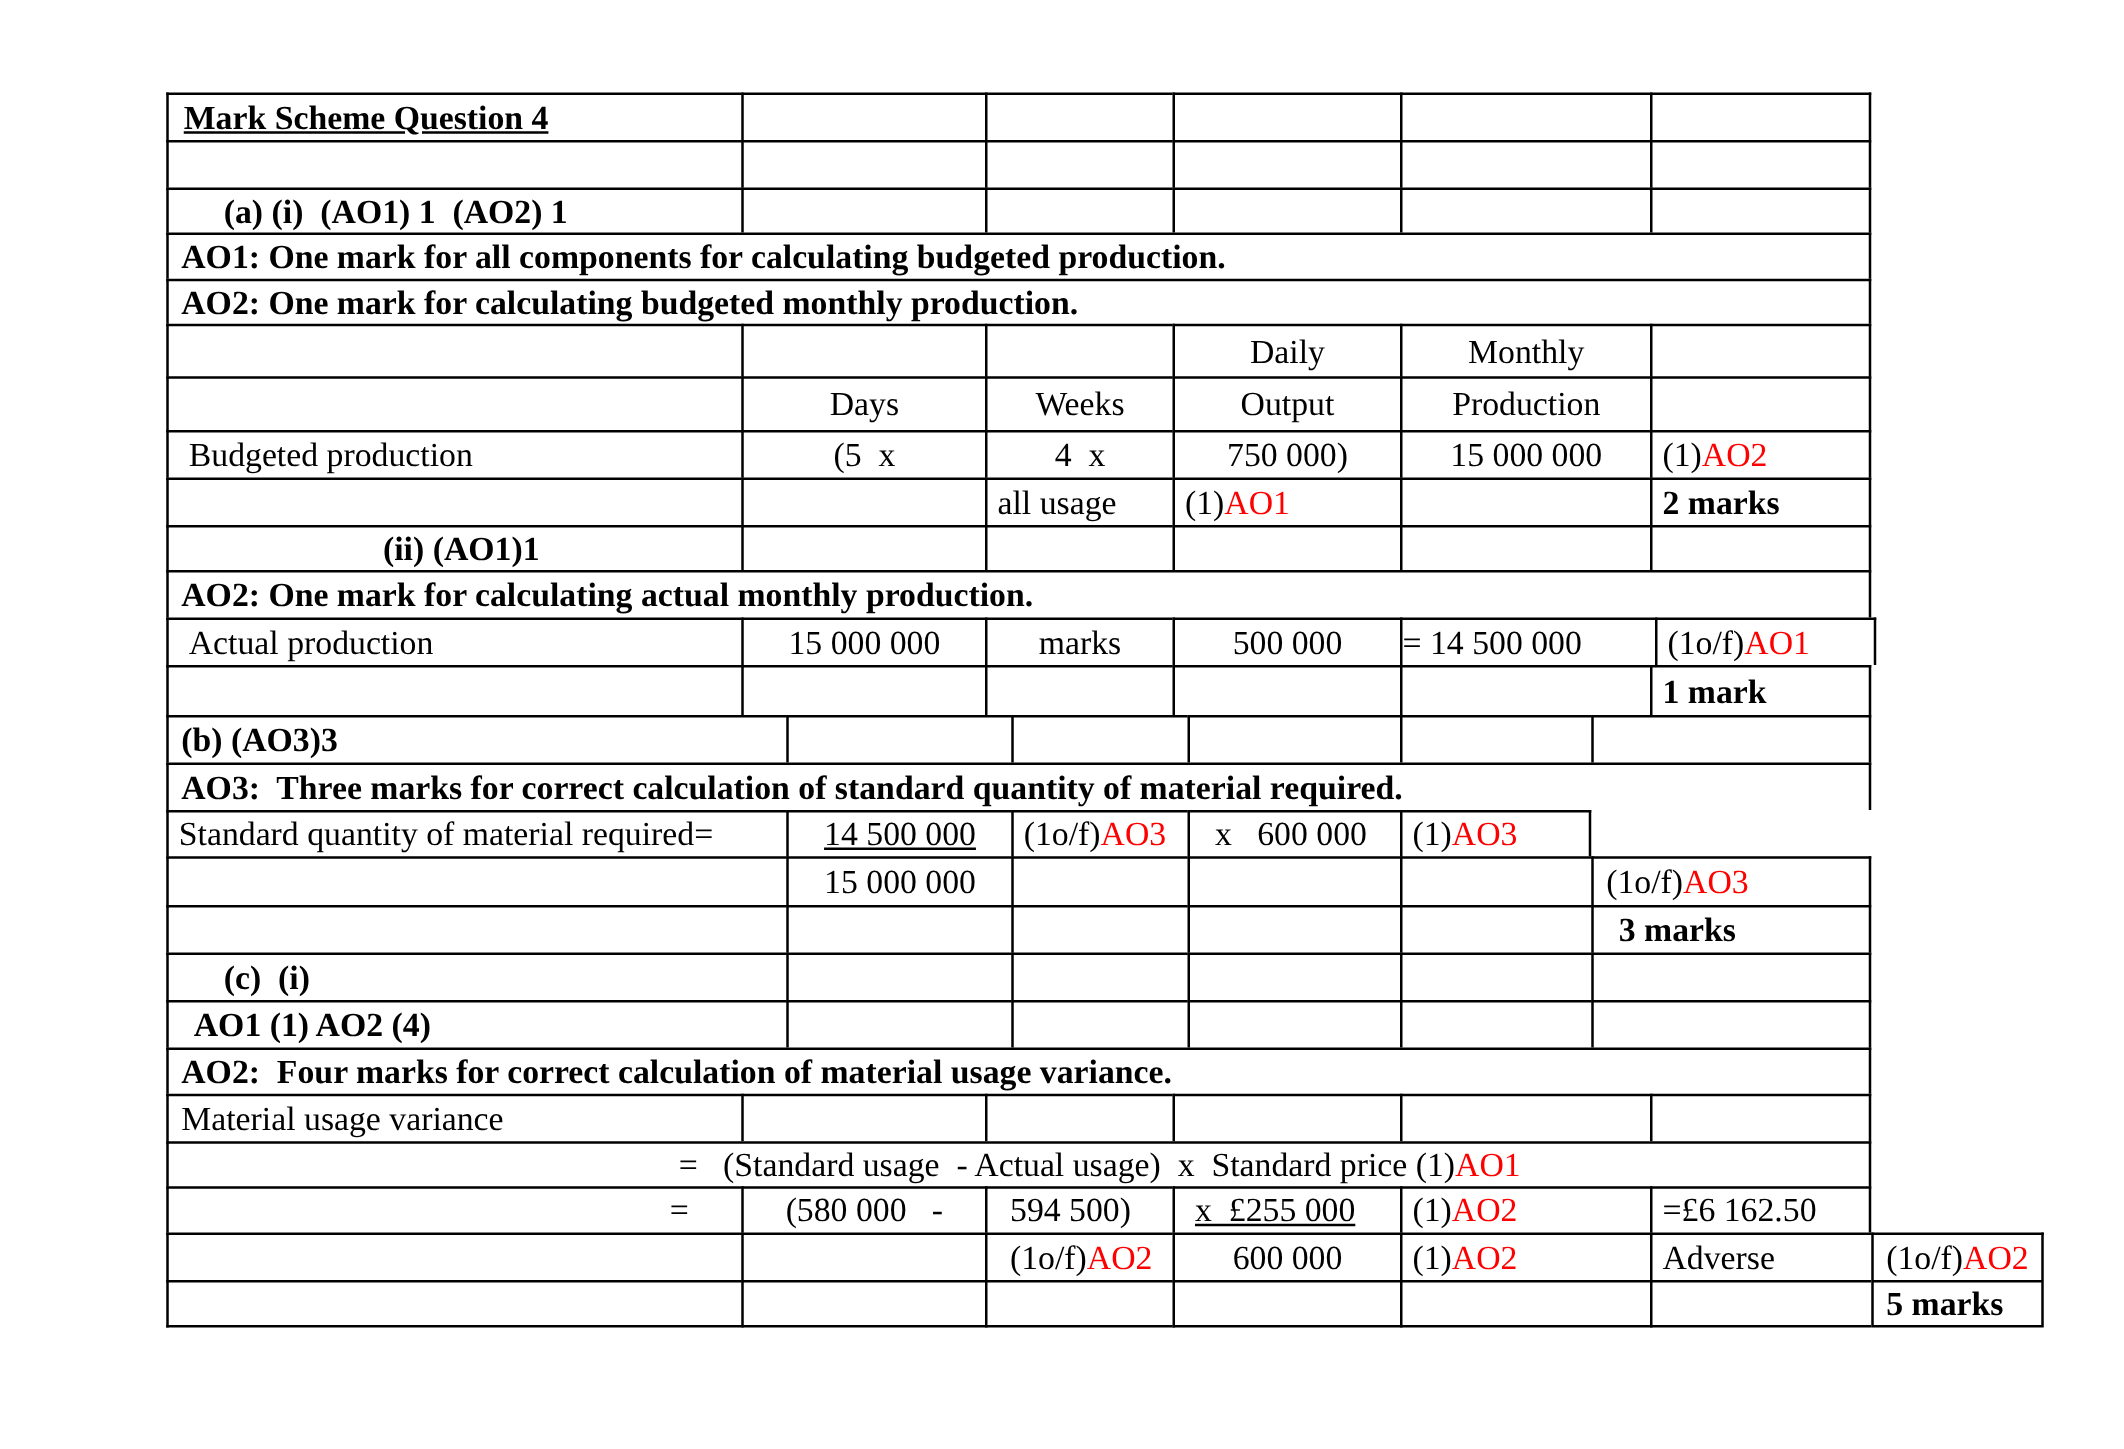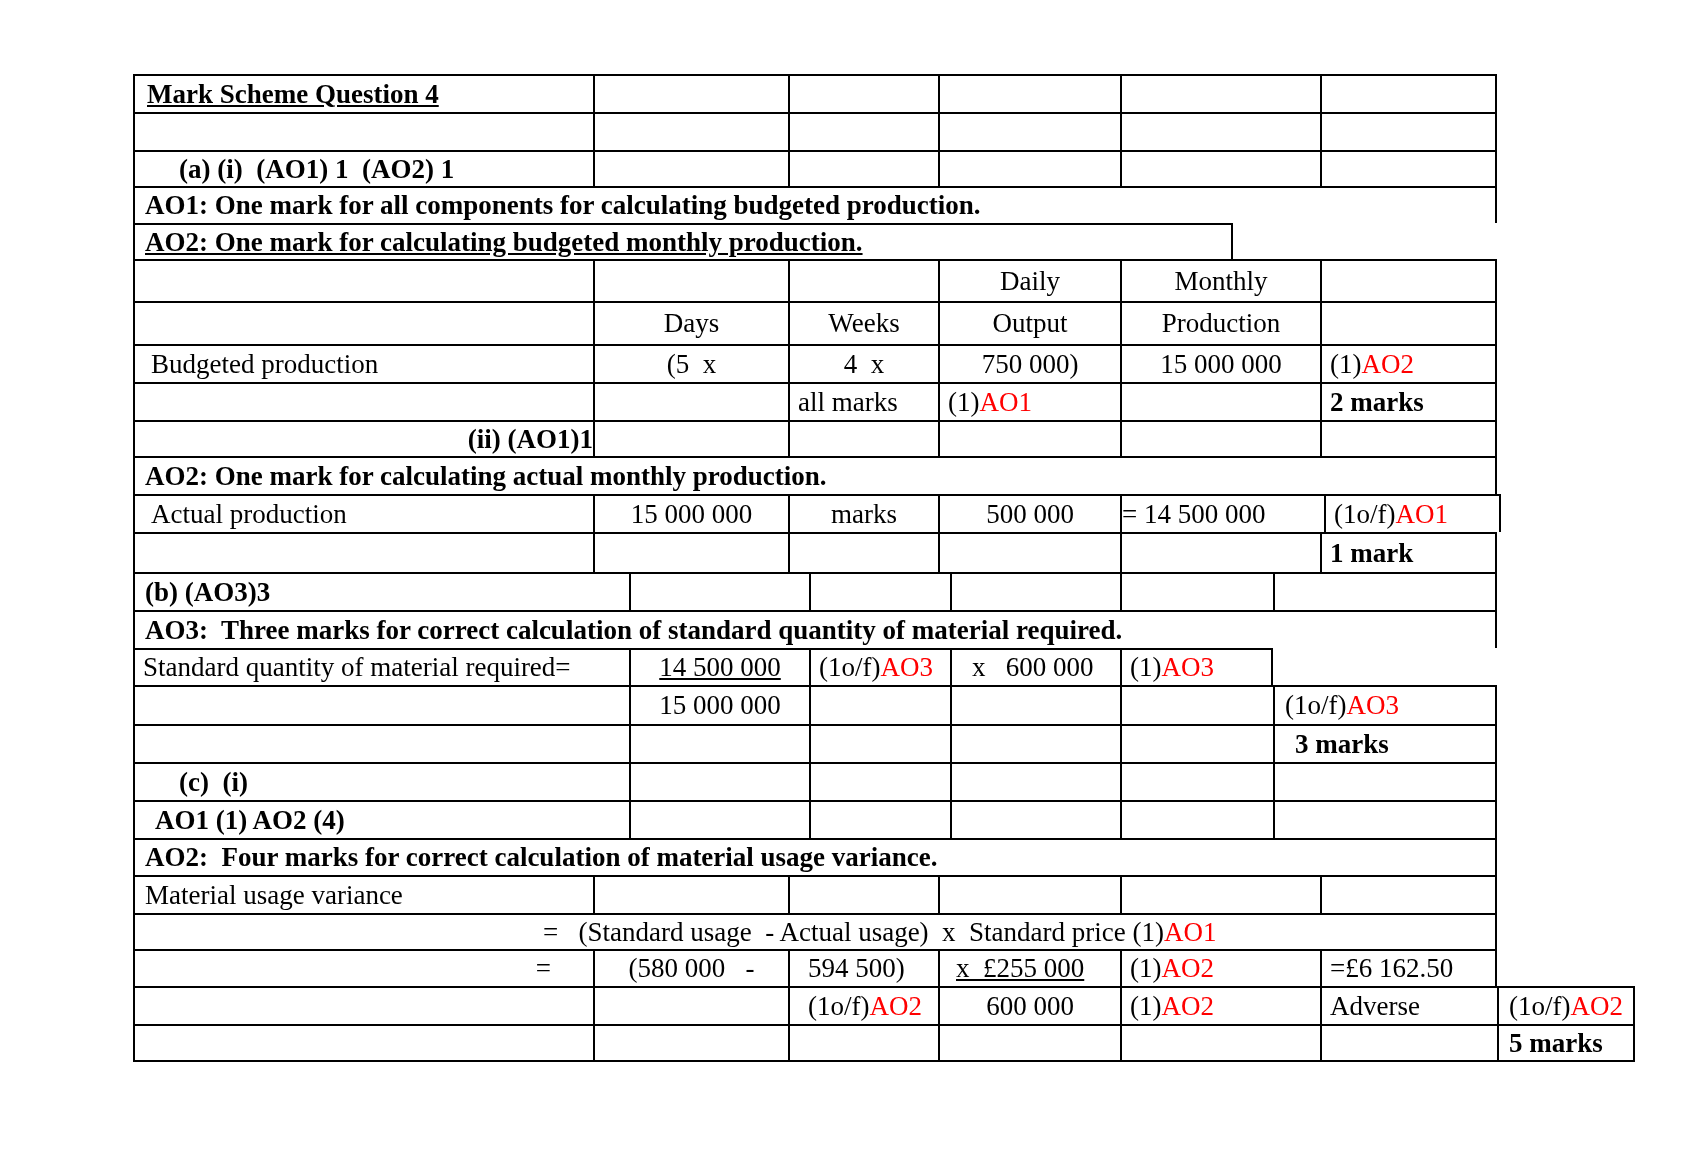--- a/index.html
+++ b/index.html
@@ -80,21 +80,21 @@
         <div class="tcell" style="width: 182px;"></div>
         <div class="tcell" style="width: 200px;"></div>
         <div class="tcell" style="width: 177px;"></div>
       </div>
       <div class="trow" style="height: 37px;">
         <div class="tcell" style="width: 1364px; justify-content: flex-start; padding-left: 10px;">
           <span class="seg-bold">AO1: One mark for all components for calculating budgeted production.</span>
         </div>
       </div>
       <div class="trow" style="height: 36px;">
-        <div class="tcell" style="width: 1100px; justify-content: flex-start; padding-left: 10px; text-decoration: underline;">
+        <div class="tcell" style="width: 1364px; justify-content: flex-start; padding-left: 10px;">
           <span class="seg-bold">AO2: One mark for calculating budgeted monthly production.</span>
         </div>
       </div>
       <div class="trow" style="height: 42px;">
         <div class="tcell" style="width: 460px;"></div>
         <div class="tcell" style="width: 195px;"></div>
         <div class="tcell" style="width: 150px;"></div>
         <div class="tcell" style="width: 182px; justify-content: center;">
           <span>Daily</span>
         </div>
@@ -137,33 +137,33 @@
         </div>
         <div class="tcell" style="width: 177px; justify-content: flex-start; padding-left: 8px;">
           <span>(1)</span>
           <span style="color: rgb(255, 0, 0);">AO2</span>
         </div>
       </div>
       <div class="trow" style="height: 38px;">
         <div class="tcell" style="width: 460px;"></div>
         <div class="tcell" style="width: 195px;"></div>
         <div class="tcell" style="width: 150px; justify-content: flex-start; padding-left: 8px;">
-          <span>all marks</span>
+          <span>all usage</span>
         </div>
         <div class="tcell" style="width: 182px; justify-content: flex-start; padding-left: 8px;">
           <span>(1)</span>
           <span style="color: rgb(255, 0, 0);">AO1</span>
         </div>
         <div class="tcell" style="width: 200px;"></div>
         <div class="tcell" style="width: 177px; justify-content: flex-start; padding-left: 8px;">
           <span class="seg-bold">2 marks</span>
         </div>
       </div>
       <div class="trow" style="height: 36px;">
-        <div class="tcell" style="width: 460px; justify-content: flex-end; padding-left: 10px;">
+        <div class="tcell" style="width: 460px; justify-content: center; padding-left: 10px;">
           <span class="seg-bold">(ii) (AO1)1</span>
         </div>
         <div class="tcell" style="width: 195px;"></div>
         <div class="tcell" style="width: 150px;"></div>
         <div class="tcell" style="width: 182px;"></div>
         <div class="tcell" style="width: 200px;"></div>
         <div class="tcell" style="width: 177px;"></div>
       </div>
       <div class="trow" style="height: 38px;">
         <div class="tcell" style="width: 1364px; justify-content: flex-start; padding-left: 10px;">

